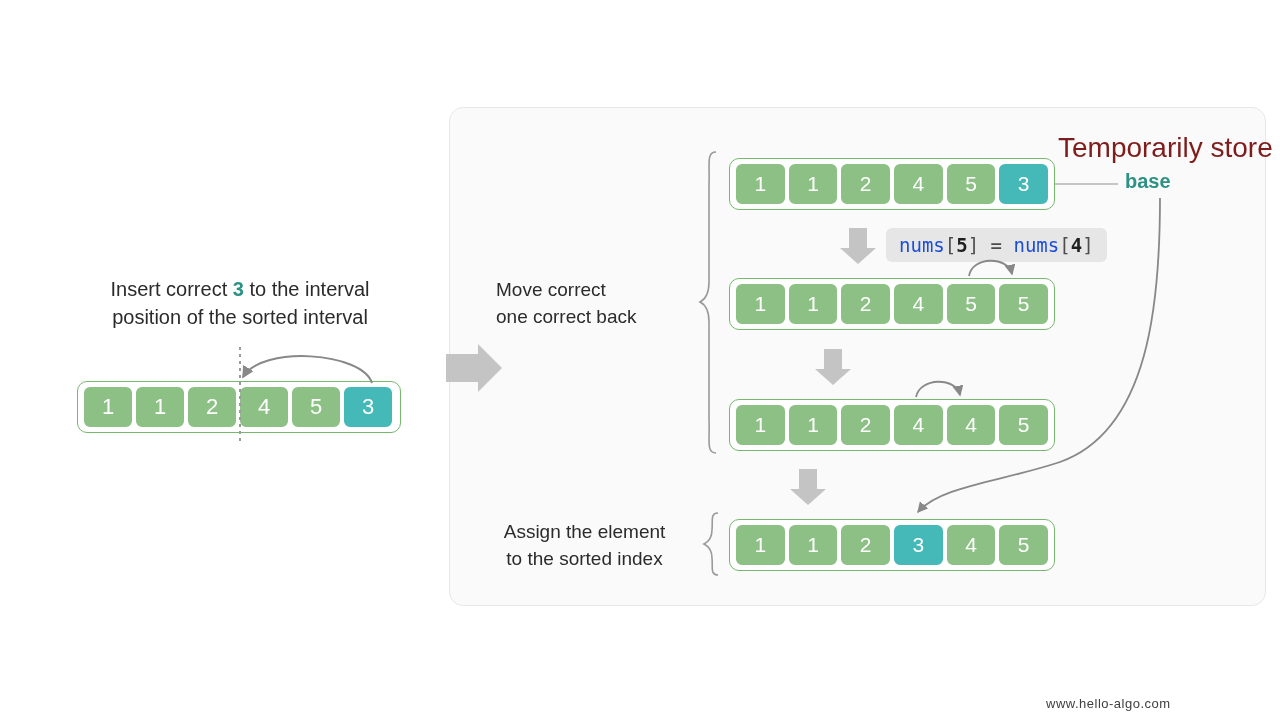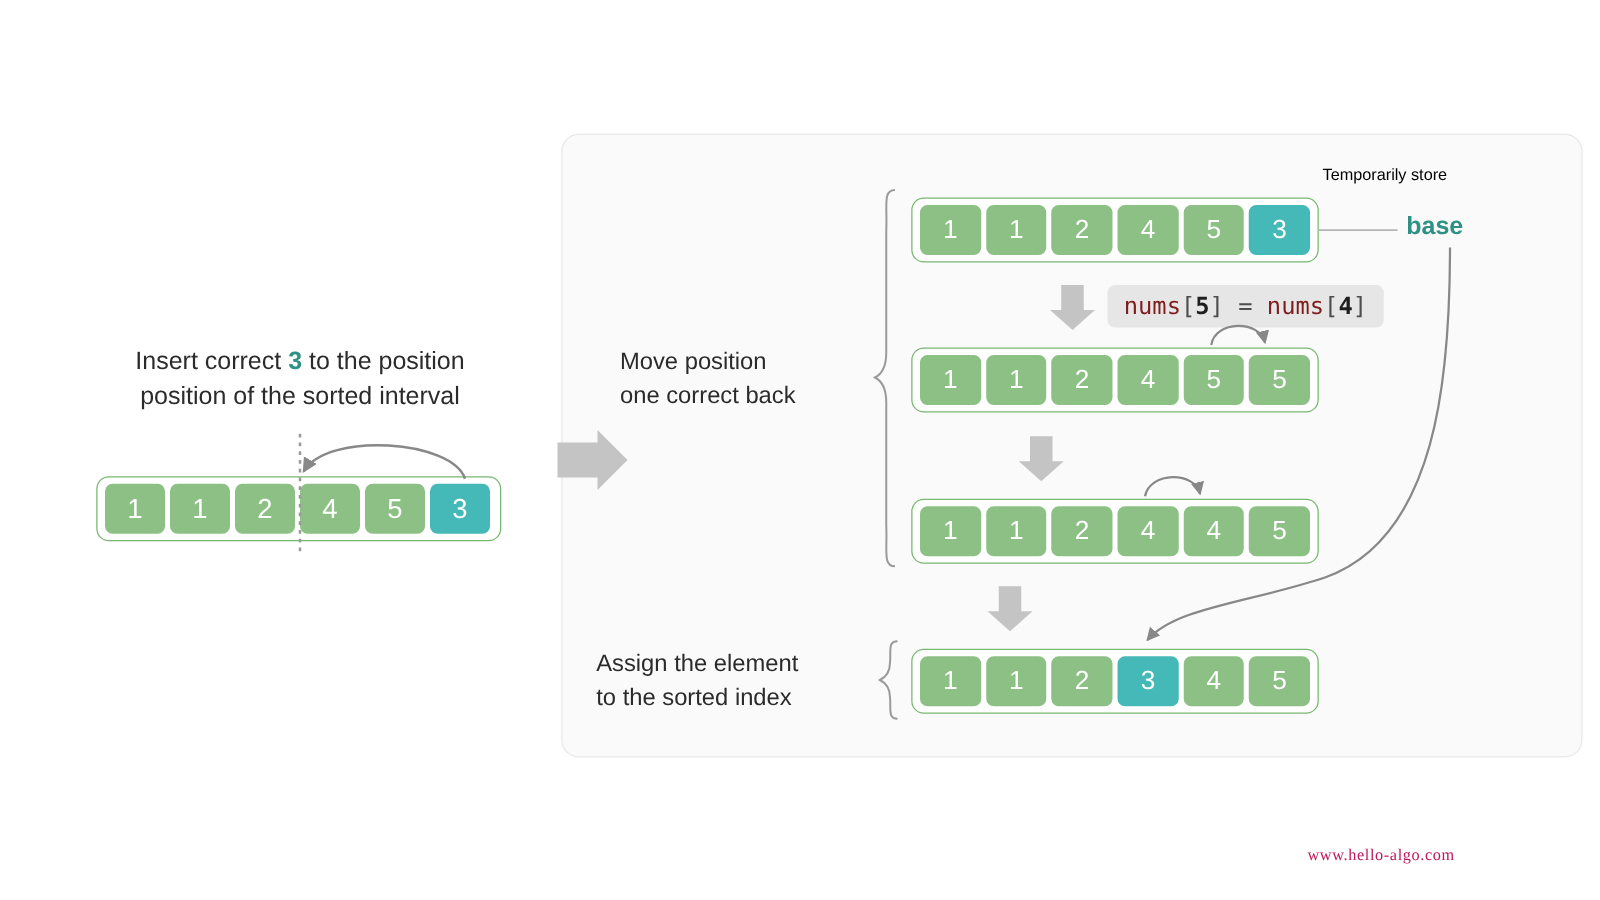--- a/index.html
+++ b/index.html
@@ -39,57 +39,57 @@
   #array-step4{top:519px;}
 
   
   .caption{position:absolute;color:#2b2b2b;font-size:20px;line-height:28px;
            text-align:center;}
   #insert-caption{left:60px;top:275px;width:360px;}
   #insert-caption .hl{color:#2d9184;font-weight:bold;}
 
   .sidelabel{position:absolute;color:#2b2b2b;font-size:19px;line-height:27px;}
   #move-label{left:496px;top:276px;width:200px;text-align:left;}
-  #assign-label{left:477px;top:518px;width:215px;text-align:left;}
-
-  #temp-store{position:absolute;left:1058px;top:132px;font-size:13px;color:#000000;
+  #assign-label{left:477px;top:518px;width:215px;text-align:center;}
+
+  #temp-store{position:absolute;left:1058px;top:132px;font-size:28px;color:#7f1d1d;
               white-space:nowrap;}
   #base-label{position:absolute;left:1125px;top:170px;font-size:20px;font-weight:bold;
               color:#2d9184;}
 
   
   .chip{position:absolute;background:#e6e6e6;border-radius:6px;
         padding:5px 13px;font-family:"DejaVu Sans Mono","Liberation Mono",monospace;
         font-size:19px;white-space:nowrap;line-height:24px;}
-  .chip .fn{color:#7f1d1d;}
+  .chip .fn{color:#1d4ed8;}
   .chip .br{color:#4d4d4d;}
   .chip .idx{color:#1f1f1f;font-weight:bold;}
   .chip .eq{color:#4d4d4d;}
   .chip .base{color:#2d9184;font-weight:bold;}
   #chip1{left:886px;top:228px;}
   #chip2{left:862px;top:349px;}
   #chip3{left:836px;top:469px;}
 
   
-  #watermark{position:absolute;left:1046px;top:676px;font-size:13px;color:#be185d;
-             font-family:Liberation Serif, serif;
+  #watermark{position:absolute;left:1046px;top:696px;font-size:13px;color:#404040;
+             font-family:Liberation Sans, sans-serif;
              letter-spacing:.5px;}
 
   svg.ov{position:absolute;left:0;top:0;width:1280px;height:720px;
          pointer-events:none;overflow:visible;}
 </style>
 </head>
 <body>
 
 <div class="stage">
 
   <div id="right-panel"></div>
 
   <div class="caption" id="insert-caption">
-    <span>Insert correct </span><span class="hl">3</span><span> to the position</span><br>
+    <span>Insert correct </span><span class="hl">3</span><span> to the interval</span><br>
     <span>position of the sorted interval</span>
   </div>
 
   <div class="array" id="array-left">
     <div class="cell">1</div>
     <div class="cell">1</div>
     <div class="cell">2</div>
     <div class="cell">4</div>
     <div class="cell">5</div>
     <div class="cell teal">3</div>
@@ -125,21 +125,21 @@
   <div class="array array-r" id="array-step4">
     <div class="cell">1</div>
     <div class="cell">1</div>
     <div class="cell">2</div>
     <div class="cell teal">3</div>
     <div class="cell">4</div>
     <div class="cell">5</div>
   </div>
 
   <div class="sidelabel" id="move-label">
-    <span>Move position</span><br>
+    <span>Move correct</span><br>
     <span>one correct back</span>
   </div>
 
   <div class="sidelabel" id="assign-label">
     <span>Assign the element</span><br>
     <span>to the sorted index</span>
   </div>
 
   <div id="temp-store">Temporarily store</div>
   <div id="base-label">base</div>

